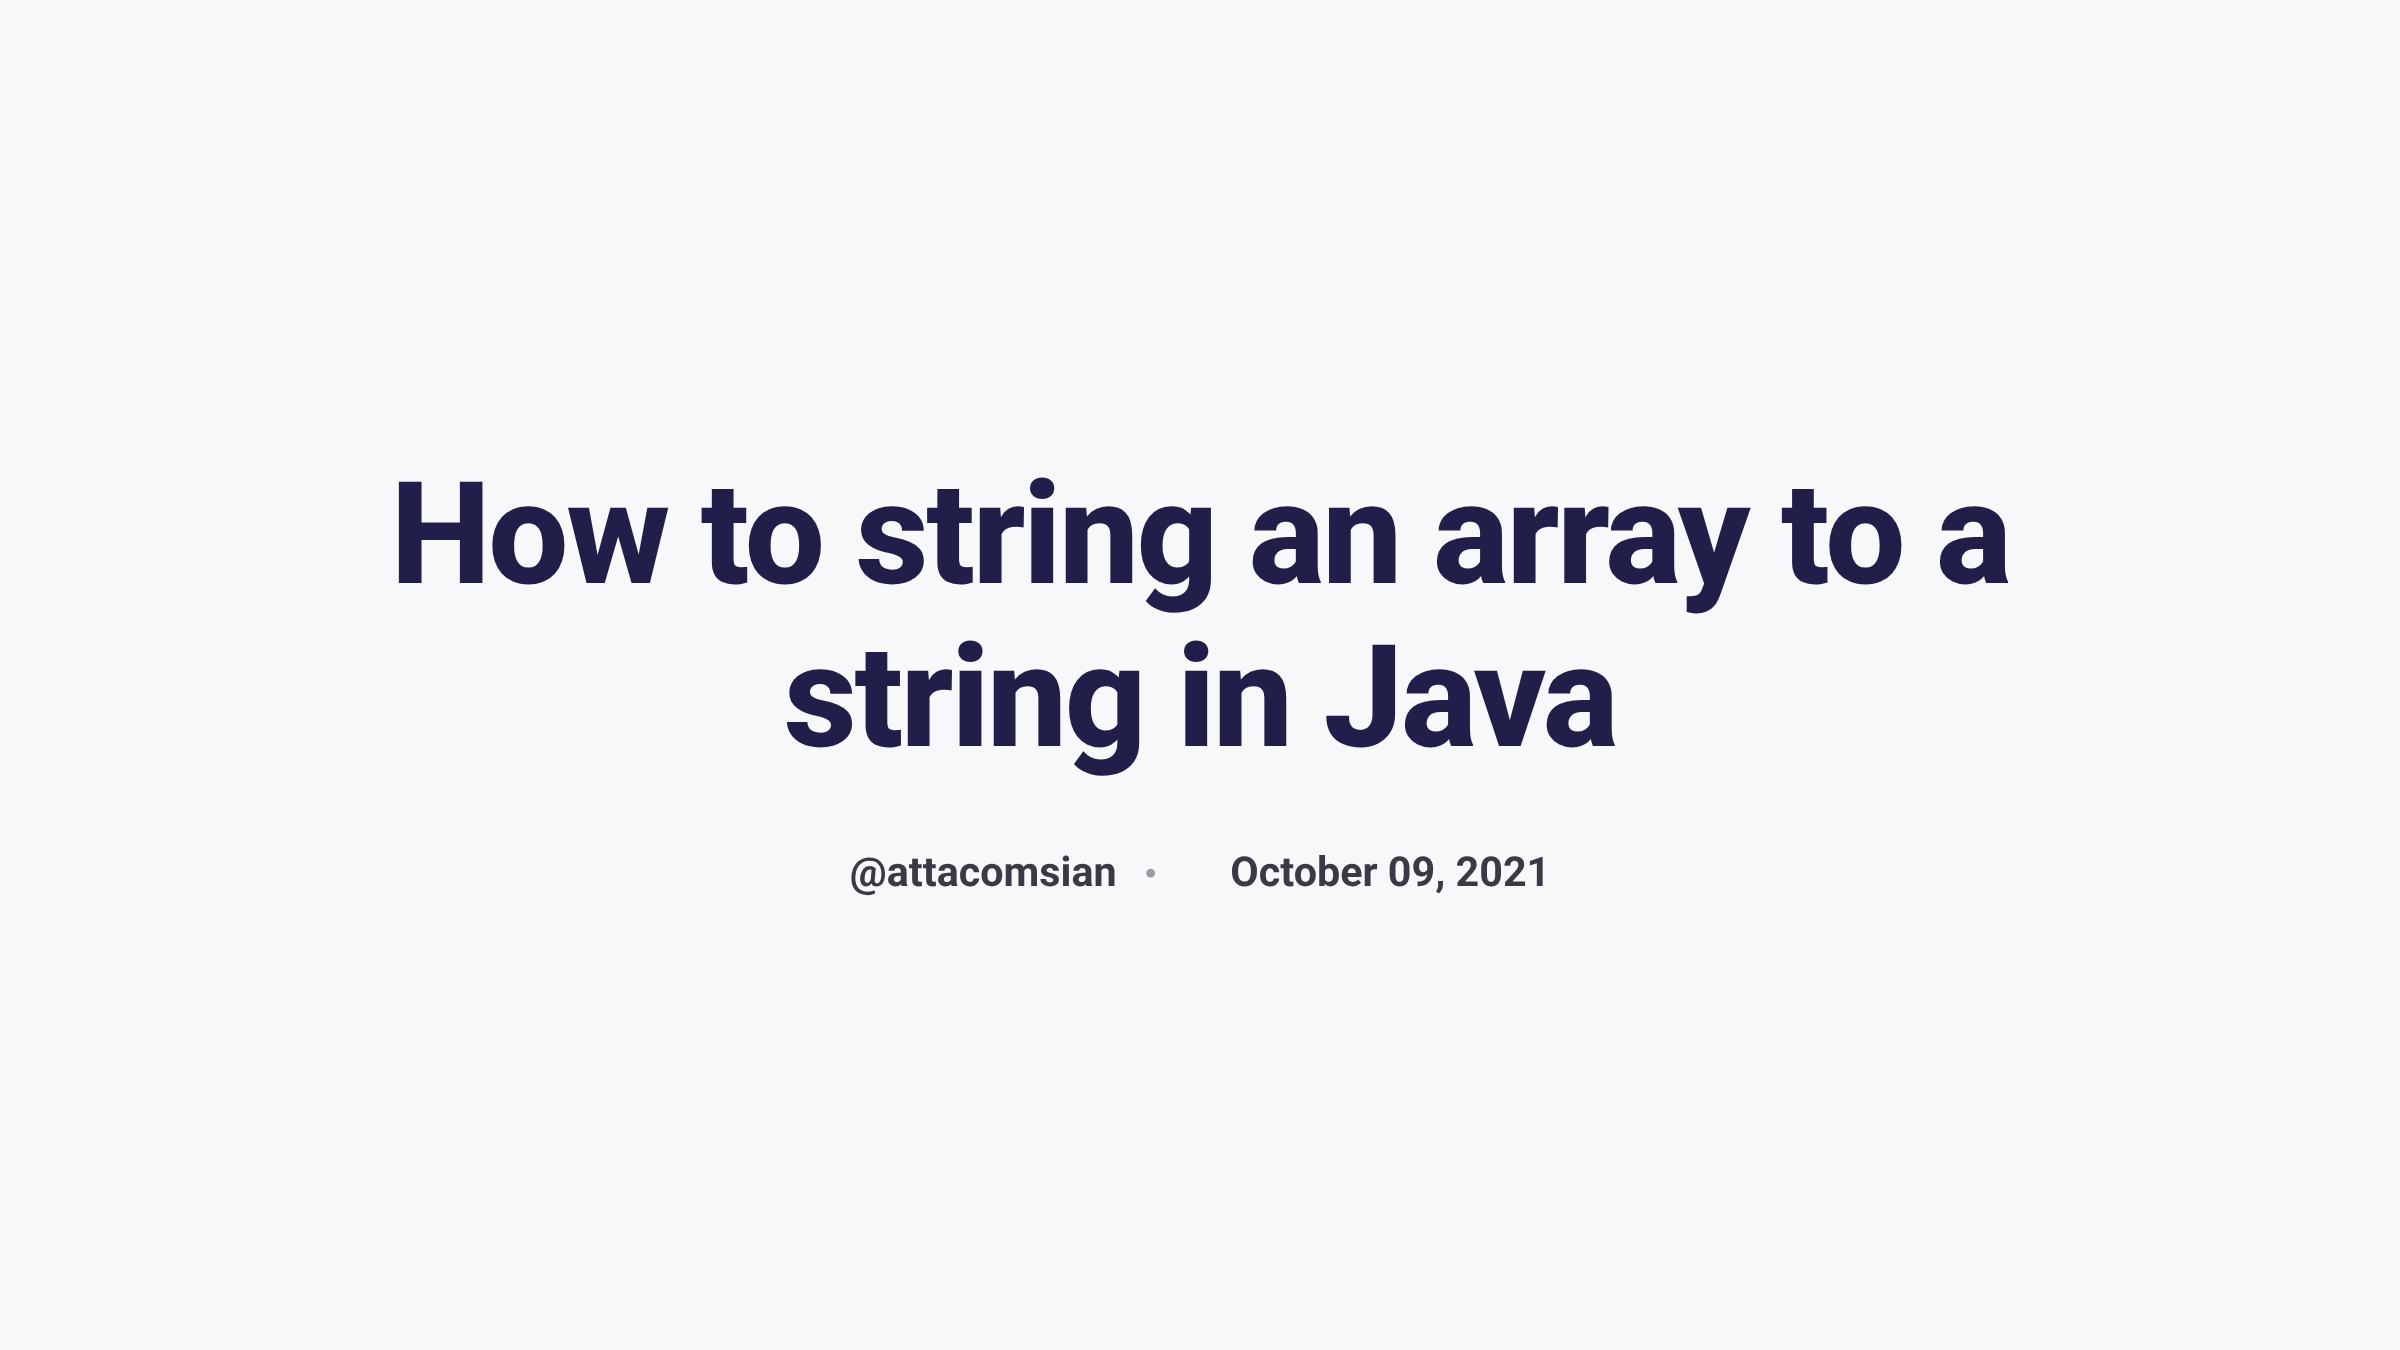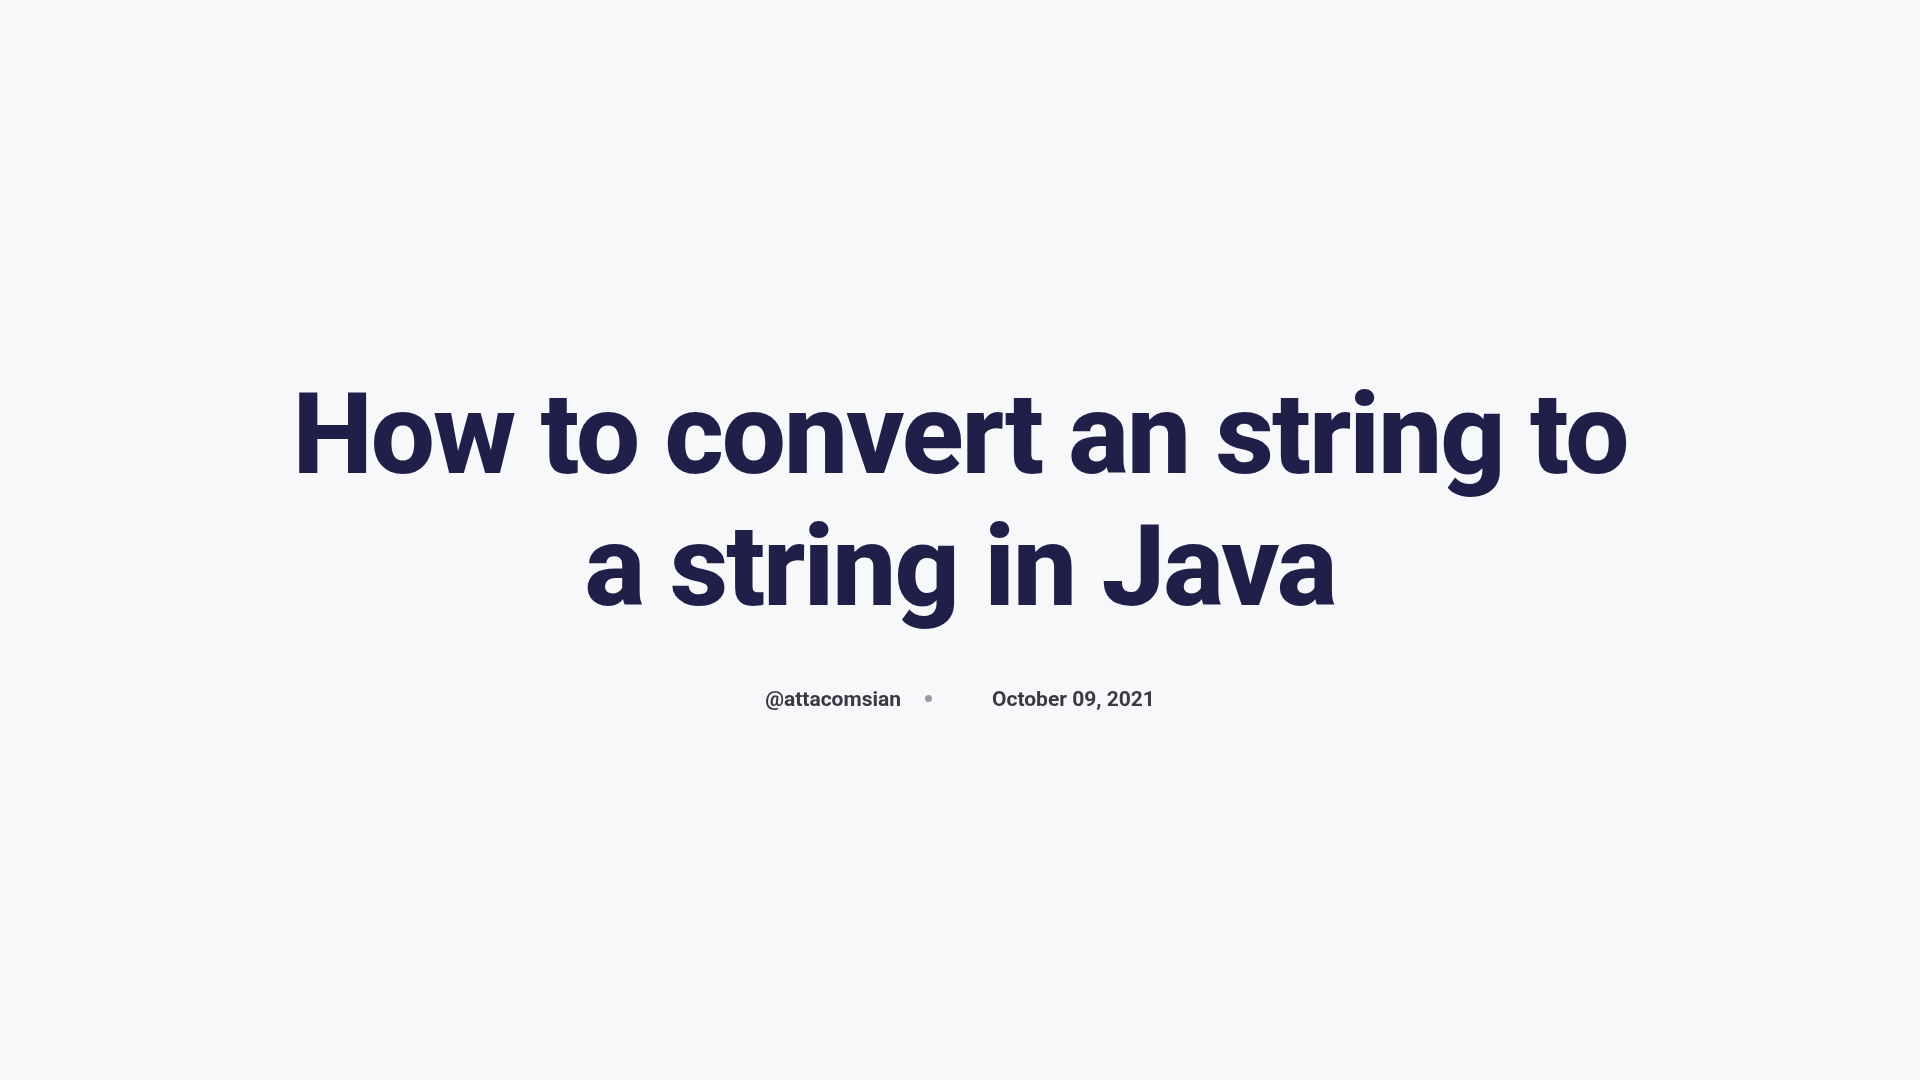--- a/index.html
+++ b/index.html
@@ -27,21 +27,21 @@
       line-height: 1.15;
       letter-spacing: -2px;
       margin-bottom: 55px;
       max-width: 1400px;
     }
     
     .meta {
       display: flex;
       align-items: center;
       gap: 24px;
-      font-size: 21px;
+      font-size: 33px;
       font-weight: 700;
       color: #3a3a46;
     }
     
     .separator {
       width: 7px;
       height: 7px;
       border-radius: 50%;
       background-color: #9a9aa5;
     }
@@ -51,19 +51,19 @@
     }
     
     .date {
       color: #3a3a46;
       margin-left: 36px;
     }
   </style>
 </head>
 <body>
 
-<h1 class="title">How to convert an string to a string in Java</h1>
+<h1 class="title">How to string an array to a string in Java</h1>
 
 <div class="meta">
   <span class="author">@attacomsian</span>
   <span class="separator"></span>
   <span class="date">October 09, 2021</span>
 </div>
 
 </body></html>

